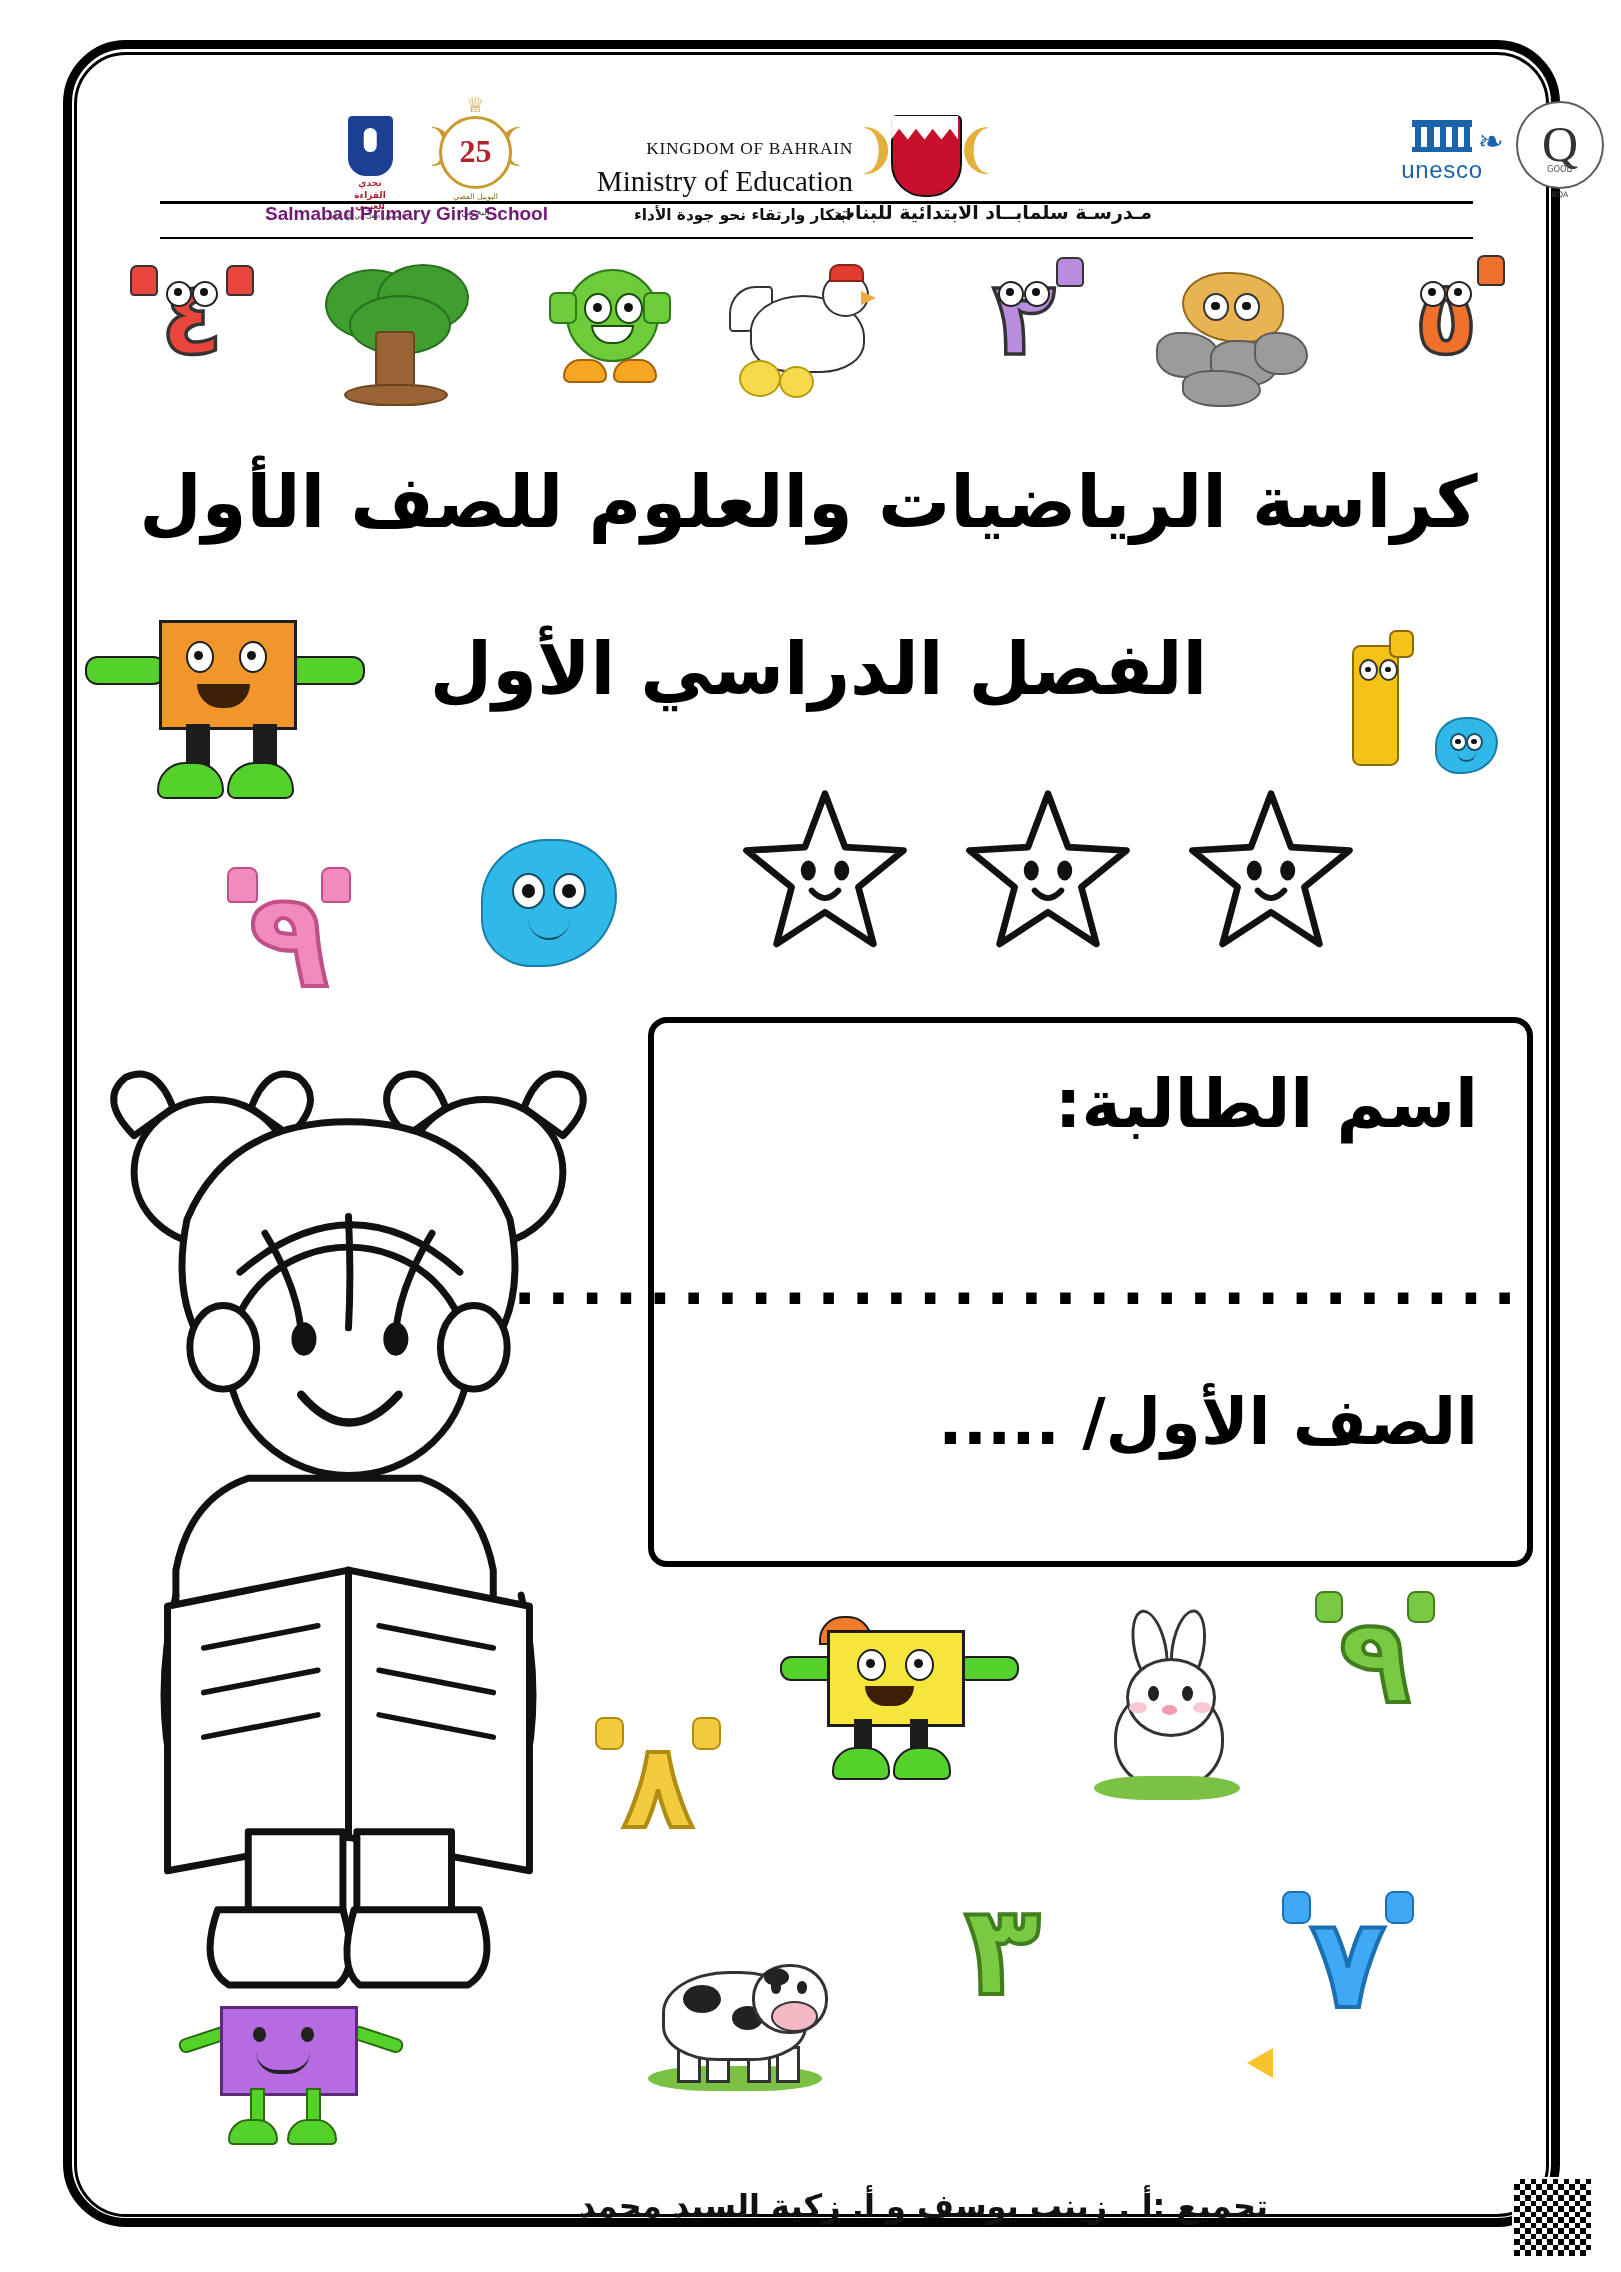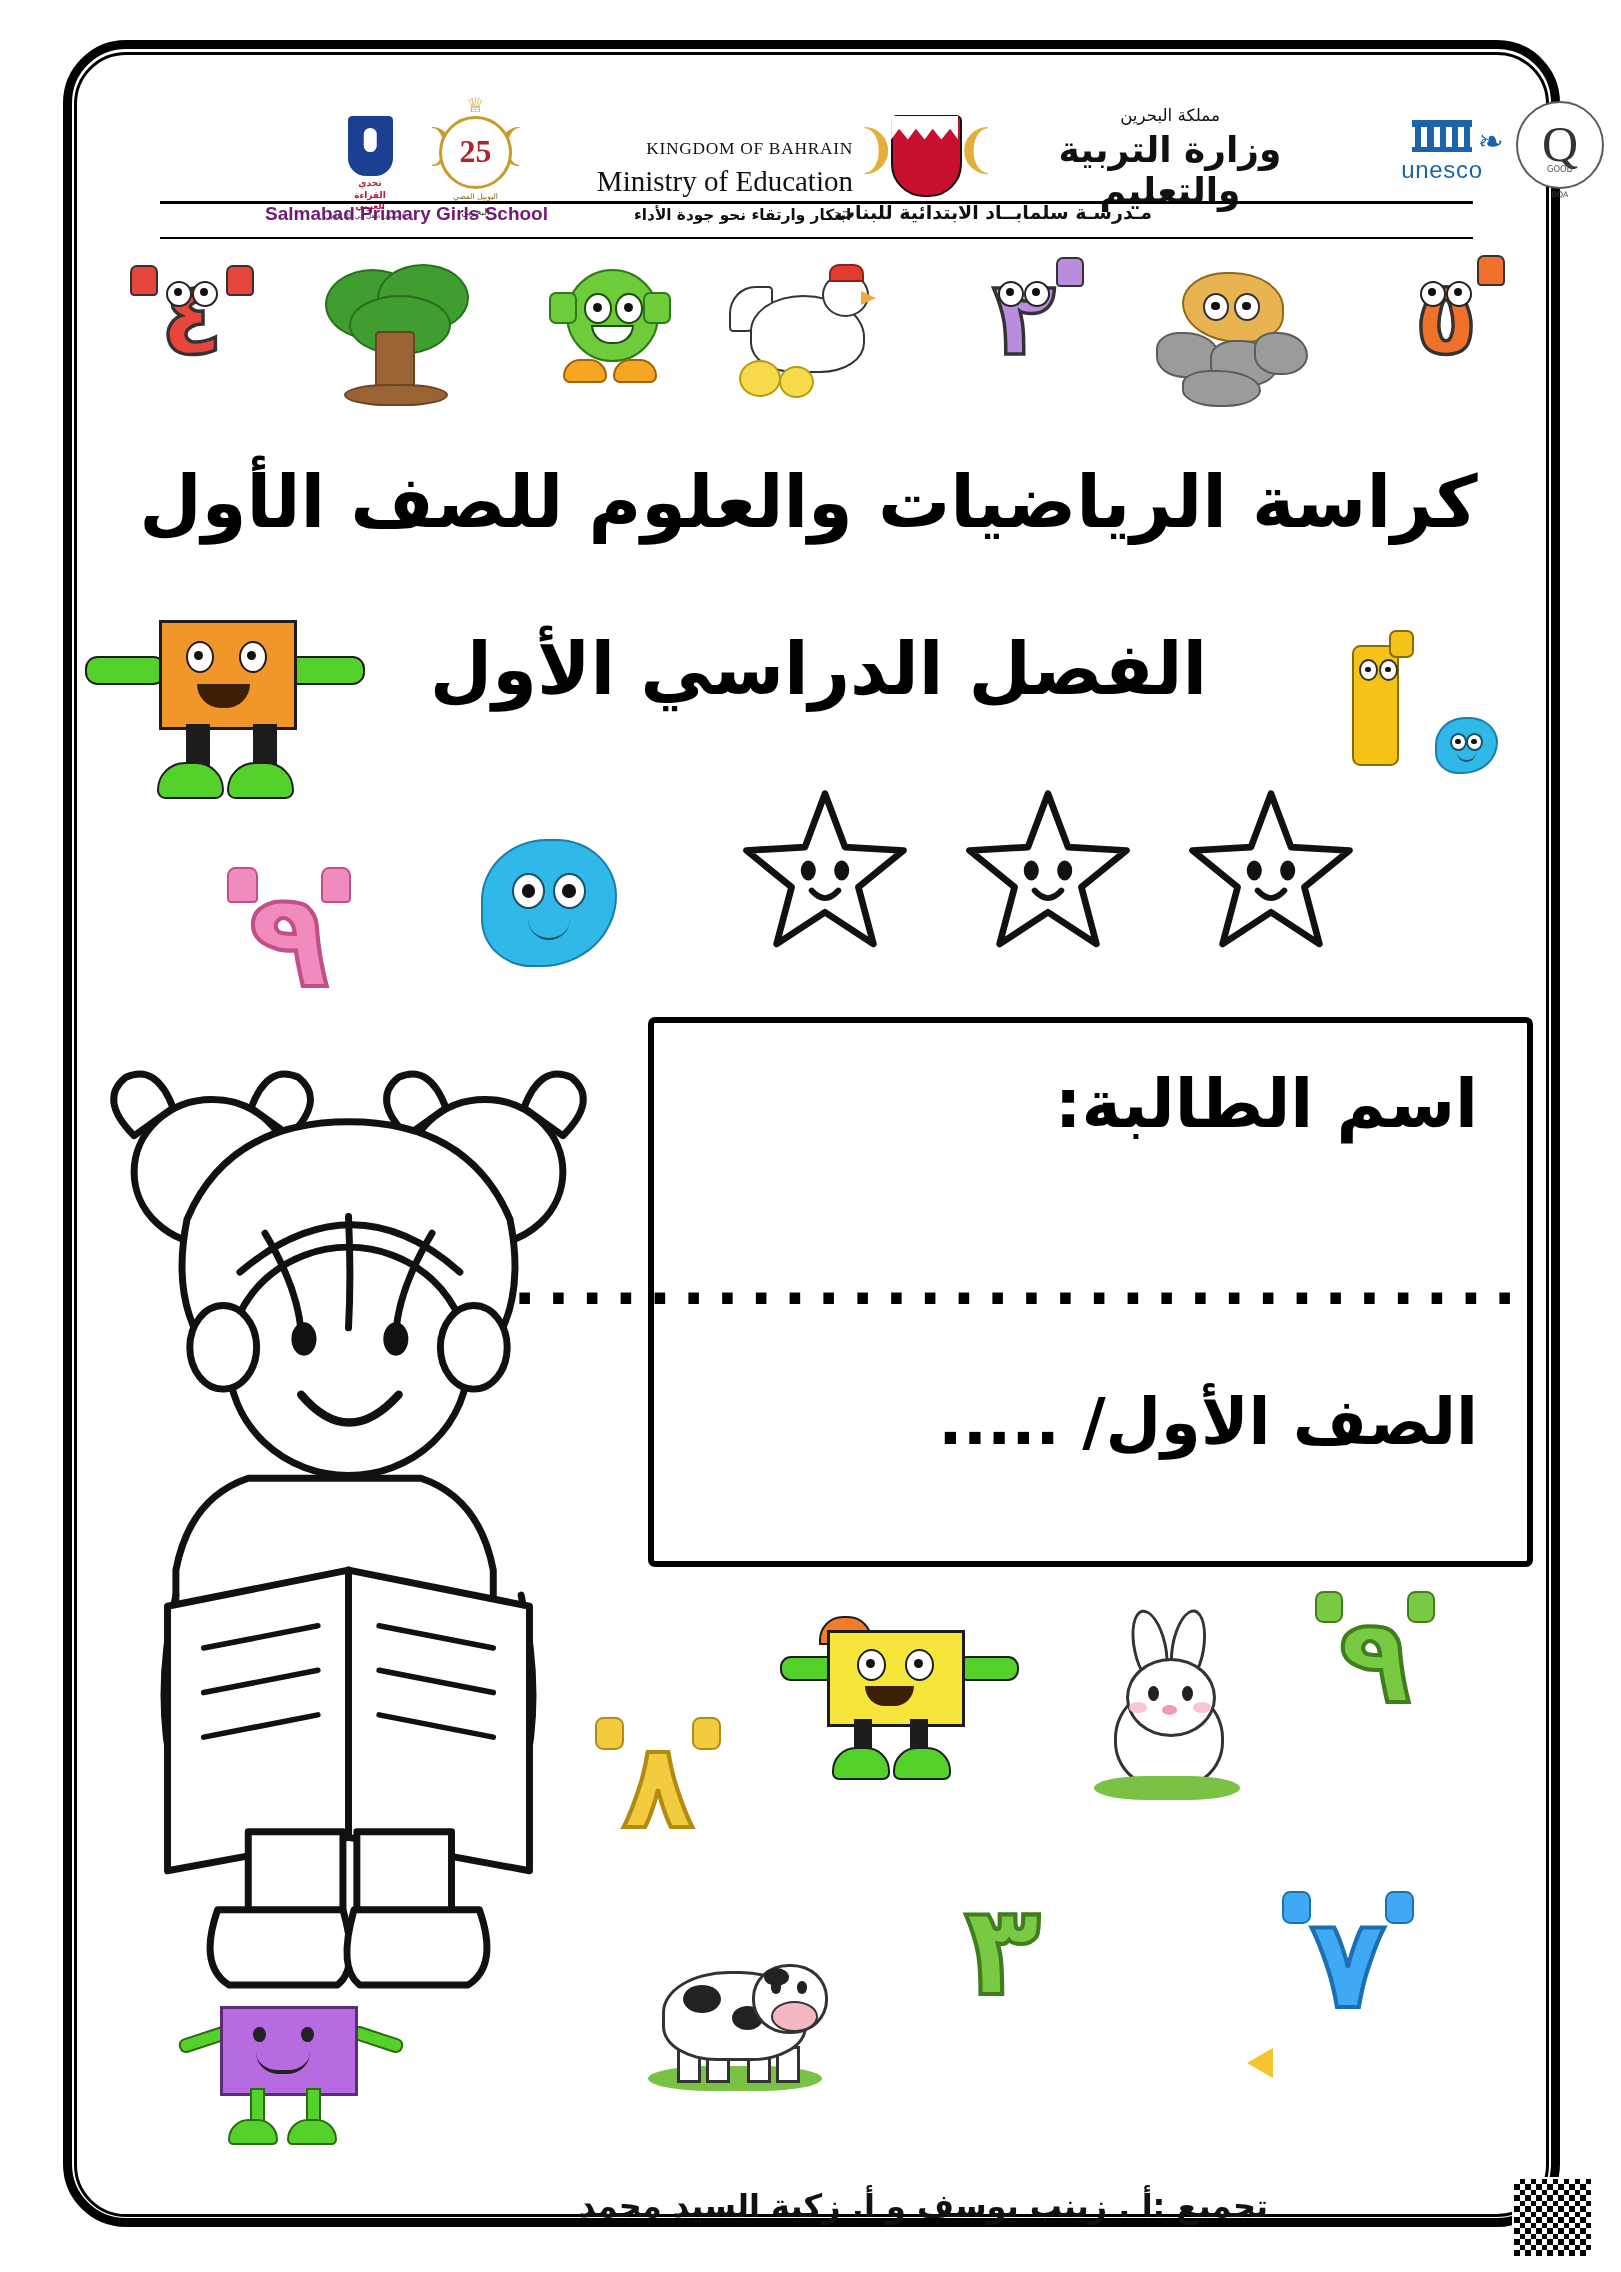--- a/index.html
+++ b/index.html
@@ -854,21 +854,21 @@
   .star svg { display: block; }
 
   
   .namebox {
     position: absolute;
     left: 648px;
     top: 1017px;
     width: 885px;
     height: 550px;
     border: 6.3px solid #000;
-    border-radius: 7px;
+    border-radius: 19px;
     box-sizing: border-box;
     background: #fff;
   }
   .namebox .label {
     position: absolute;
     right: 49px;
     top: 42px;
     font-size: 67px;
     font-weight: bold;
     color: #000;
@@ -1329,24 +1329,20 @@
     <div class="l1">KINGDOM OF BAHRAIN</div>
     <div class="l2">Ministry of Education</div>
   </div>
 
   <div class="logo-box emblem">
     <div class="wreath-l">❨</div>
     <div class="wreath-r">❩</div>
     <div class="crest"></div>
   </div>
 
-  <div class="logo-box moe-ar">
-    <div class="l0">مملكة البحرين</div>
-    <div class="l1">وزارة التربية والتعليم</div>
-  </div>
 
   <div class="logo-box unesco">
     <div class="leaf">❧</div>
     <div class="temple">
         <i></i>
         <i></i>
         <i></i>
         <i></i>
         <i></i>
       </div>

